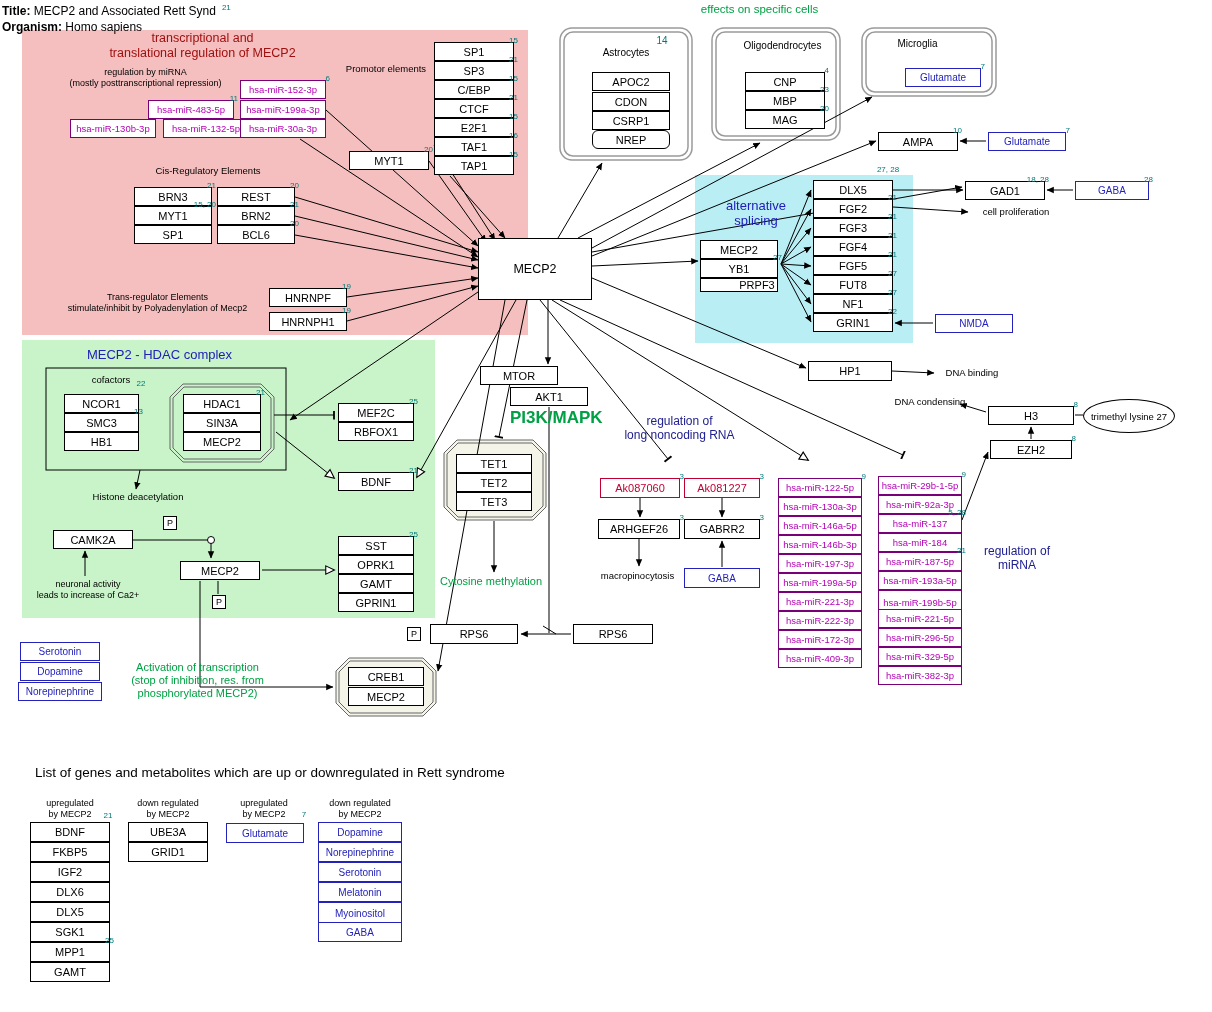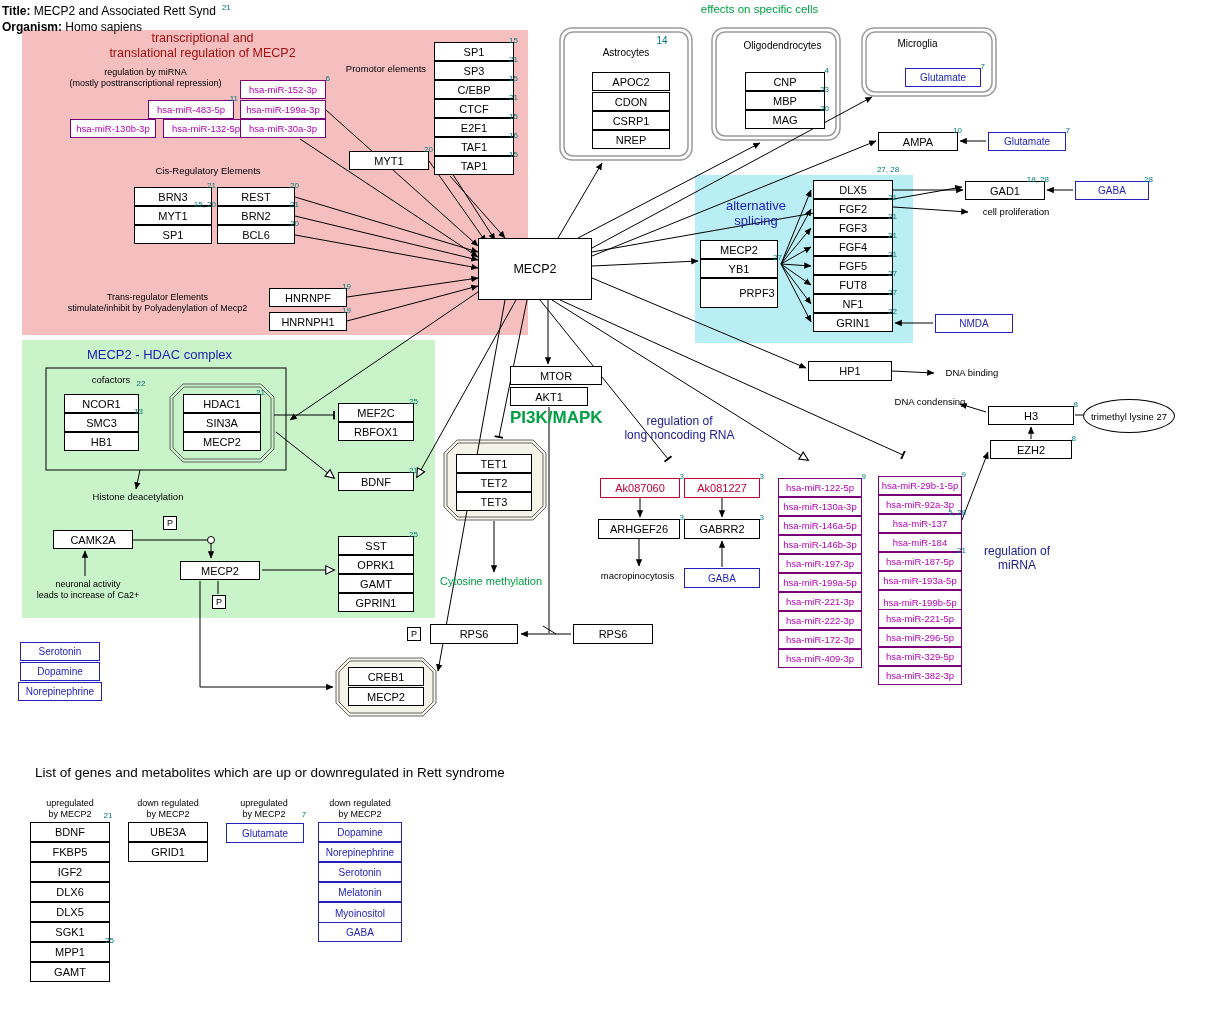--- a/index.html
+++ b/index.html
@@ -215,21 +215,21 @@
     </div>
     <div class="node" style="left: 592px; top: 72px; width: 78px; height: 19px;">
       <span class="lbl">APOC2</span>
     </div>
     <div class="node" style="left: 592px; top: 92px; width: 78px; height: 19px;">
       <span class="lbl">CDON</span>
     </div>
     <div class="node" style="left: 592px; top: 111px; width: 78px; height: 19px;">
       <span class="lbl">CSRP1</span>
     </div>
-    <div class="node" style="left: 592px; top: 130px; width: 78px; height: 19px;">
+    <div class="node" style="left: 592px; top: 130px; width: 78px; height: 19px; border-radius: 6px;">
       <span class="lbl">NREP</span>
     </div>
     <div class="node" style="left: 745px; top: 72px; width: 80px; height: 19px;">
       <span class="lbl">CNP</span>
       <span class="ref">4</span>
     </div>
     <div class="node" style="left: 745px; top: 91px; width: 80px; height: 19px;">
       <span class="lbl">MBP</span>
       <span class="ref">23</span>
     </div>
@@ -257,21 +257,21 @@
       <span class="lbl">GABA</span>
       <span class="ref">28</span>
     </div>
     <div class="node" style="left: 700px; top: 240px; width: 78px; height: 19px;">
       <span class="lbl">MECP2</span>
     </div>
     <div class="node" style="left: 700px; top: 259px; width: 78px; height: 19px;">
       <span class="lbl">YB1</span>
       <span class="ref">27</span>
     </div>
-    <div class="node" style="left: 700px; top: 278px; width: 78px; height: 30px; padding-left: 36px;">
+    <div class="node" style="left: 700px; top: 278px; width: 78px; height: 14px; padding-left: 36px;">
       <span class="lbl">PRPF3</span>
     </div>
     <div class="node" style="left: 813px; top: 180px; width: 80px; height: 19px;">
       <span class="lbl">DLX5</span>
     </div>
     <div class="node" style="left: 813px; top: 199px; width: 80px; height: 19px;">
       <span class="lbl">FGF2</span>
       <span class="ref">21</span>
     </div>
     <div class="node" style="left: 813px; top: 218px; width: 80px; height: 19px;">
@@ -382,21 +382,21 @@
     </div>
     <div class="node s" style="left: 163px; top: 516px; width: 14px; height: 14px;">
       <span class="lbl">P</span>
     </div>
     <div class="node s" style="left: 212px; top: 595px; width: 14px; height: 14px;">
       <span class="lbl">P</span>
     </div>
     <div class="node s" style="left: 407px; top: 627px; width: 14px; height: 14px;">
       <span class="lbl">P</span>
     </div>
-    <div class="node" style="left: 510px; top: 366px; width: 92px; height: 19px;">
+    <div class="node" style="left: 480px; top: 366px; width: 78px; height: 19px;">
       <span class="lbl">MTOR</span>
     </div>
     <div class="node" style="left: 510px; top: 387px; width: 78px; height: 19px;">
       <span class="lbl">AKT1</span>
     </div>
     <div class="node" style="left: 456px; top: 454px; width: 76px; height: 19px;">
       <span class="lbl">TET1</span>
     </div>
     <div class="node" style="left: 456px; top: 473px; width: 76px; height: 19px;">
       <span class="lbl">TET2</span>
@@ -554,20 +554,23 @@
 (mostly posttranscriptional repression)</div>
     <div class="text" style="left: 338px; top: 63px; width: 96px; font-size: 9.5px; color: rgb(0, 0, 0);">Promotor elements</div>
     <div class="text" style="left: 138px; top: 165px; width: 140px; font-size: 9.5px; color: rgb(0, 0, 0);">Cis-Regulatory Elements</div>
     <div class="text" style="left: 50px; top: 292px; width: 215px; font-size: 9px; color: rgb(0, 0, 0);">Trans-regulator Elements
 stimulate/inhibit by Polyadenylation of Mecp2</div>
     <div class="text" style="left: 62px; top: 347px; width: 195px; font-size: 13px; color: rgb(32, 32, 184);">MECP2 - HDAC complex</div>
     <div class="text" style="left: 82px; top: 374px; width: 58px; font-size: 9.5px; color: rgb(0, 0, 0);">cofactors</div>
     <div class="text" style="left: 82px; top: 491px; width: 112px; font-size: 9.5px; color: rgb(0, 0, 0);">Histone deacetylation</div>
     <div class="text" style="left: 32px; top: 579px; width: 112px; font-size: 9px; color: rgb(0, 0, 0);">neuronal activity
 leads to increase of Ca2+</div>
+    <div class="text" style="left: 105px; top: 661px; width: 185px; font-size: 11px; color: rgb(0, 160, 68);">Activation of transcription
+(stop of inhibition, res. from
+phosphorylated MECP2)</div>
     <div class="text" style="left: 692px; top: 3px; width: 135px; font-size: 11.5px; color: rgb(0, 160, 68);">effects on specific cells</div>
     <div class="text" style="left: 586px; top: 47px; width: 80px; font-size: 10px; color: rgb(0, 0, 0);">Astrocytes</div>
     <div class="text" style="left: 730px; top: 40px; width: 105px; font-size: 10px; color: rgb(0, 0, 0);">Oligodendrocytes</div>
     <div class="text" style="left: 880px; top: 38px; width: 75px; font-size: 10px; color: rgb(0, 0, 0);">Microglia</div>
     <div class="text" style="left: 706px; top: 198px; width: 100px; font-size: 13px; color: rgb(32, 32, 184);">alternative
 splicing</div>
     <div class="text" style="left: 970px; top: 206px; width: 92px; font-size: 9.5px; color: rgb(0, 0, 0);">cell proliferation</div>
     <div class="text" style="left: 936px; top: 367px; width: 72px; font-size: 9.5px; color: rgb(0, 0, 0);">DNA binding</div>
     <div class="text" style="left: 886px; top: 396px; width: 88px; font-size: 9.5px; color: rgb(0, 0, 0);">DNA condensing</div>
     <div class="text" style="left: 612px; top: 414px; width: 135px; font-size: 12px; color: rgb(32, 32, 144);">regulation of

